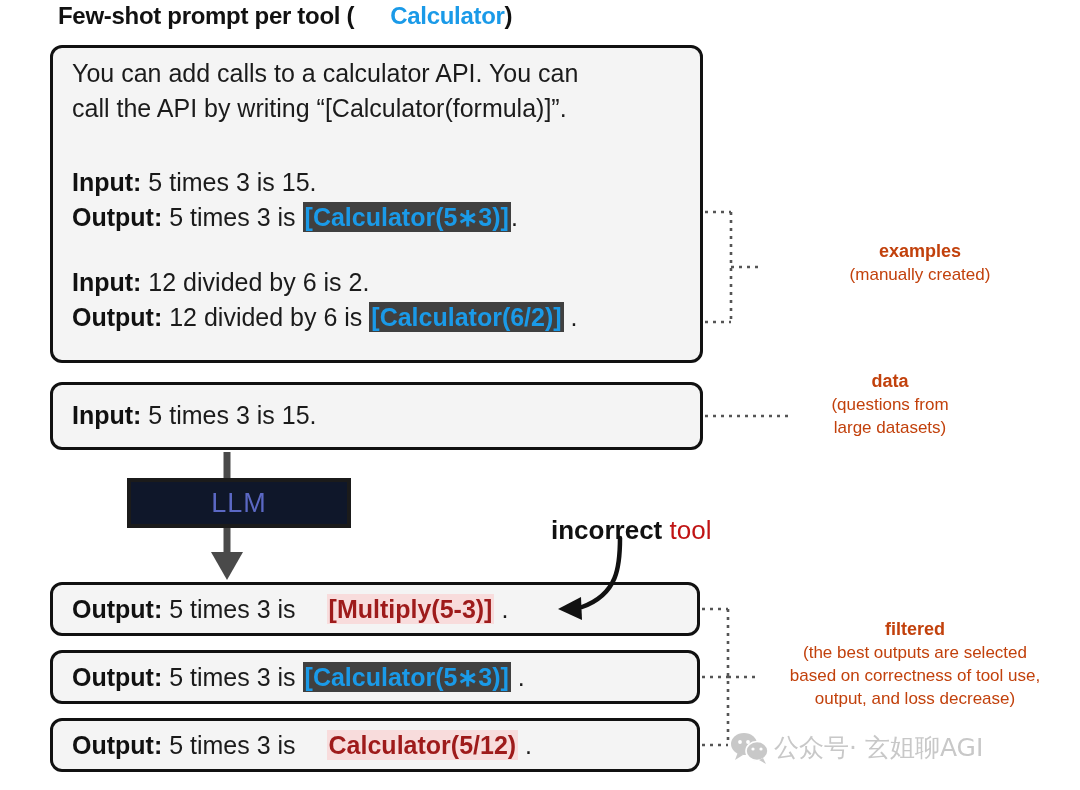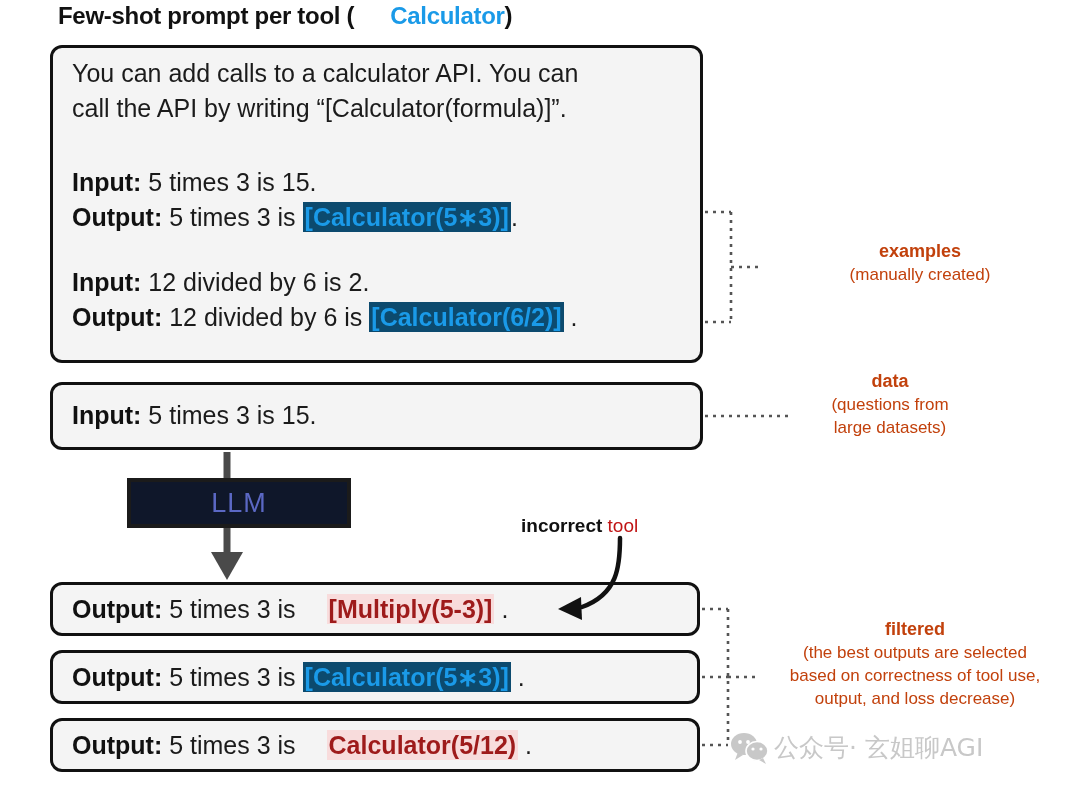--- a/index.html
+++ b/index.html
@@ -48,21 +48,21 @@
   .prompt-ex2a  { left: 72px; top: 267px; }
   .prompt-ex2b  { left: 72px; top: 302px; }
   .data-line    { left: 72px; top: 400px; }
   .out-line1    { left: 72px; top: 594px; }
   .out-line2    { left: 72px; top: 662px; }
   .out-line3    { left: 72px; top: 730px; }
 
   .lbl { font-weight: bold; color: #111111; }
 
   .hl-blue {
-    background: #0c4a6e; color: #1a9ae8;
+    background: #404040; color: #1a9ae8;
     font-weight: bold; padding: 1px 2px; margin-top: 47px;
   }
   .hl-red {
     background: #f8dcdc; color: #9e1b1b;
     font-weight: bold; padding: 1px 2px; margin-left: 24px;
   }
 
   
   .llm-box {
     position: absolute; left: 127px; top: 478px;
@@ -83,22 +83,22 @@
     position: absolute; text-align: center;
     font-size: 17px; color: #c2410c; line-height: 23px;
   }
   .anno .hd { font-weight: bold; font-size: 18px; display: block; }
 
   .anno-examples { left: 790px; top: 240px; width: 260px; }
   .anno-data     { left: 760px; top: 370px; width: 260px; }
   .anno-filtered { left: 760px; top: 618px; width: 310px; }
 
   .incorrect-label {
-    position: absolute; left: 521px; top: 515px;
-    font-size: 19px; font-weight: bold; color: #111111; white-space: nowrap;
+    position: absolute; left: 551px; top: 515px;
+    font-size: 26px; font-weight: bold; color: #111111; white-space: nowrap;
   }
   .incorrect-label .tool-red { color: #c01414; font-weight: normal; }
 
   
   .watermark {
     position: absolute; left: 730px; top: 731px;
     display: flex; align-items: center; gap: 4px;
     color: #c8c8c8; font-size: 25px; white-space: nowrap;
     font-family: "DejaVu Sans", sans-serif;
   }

